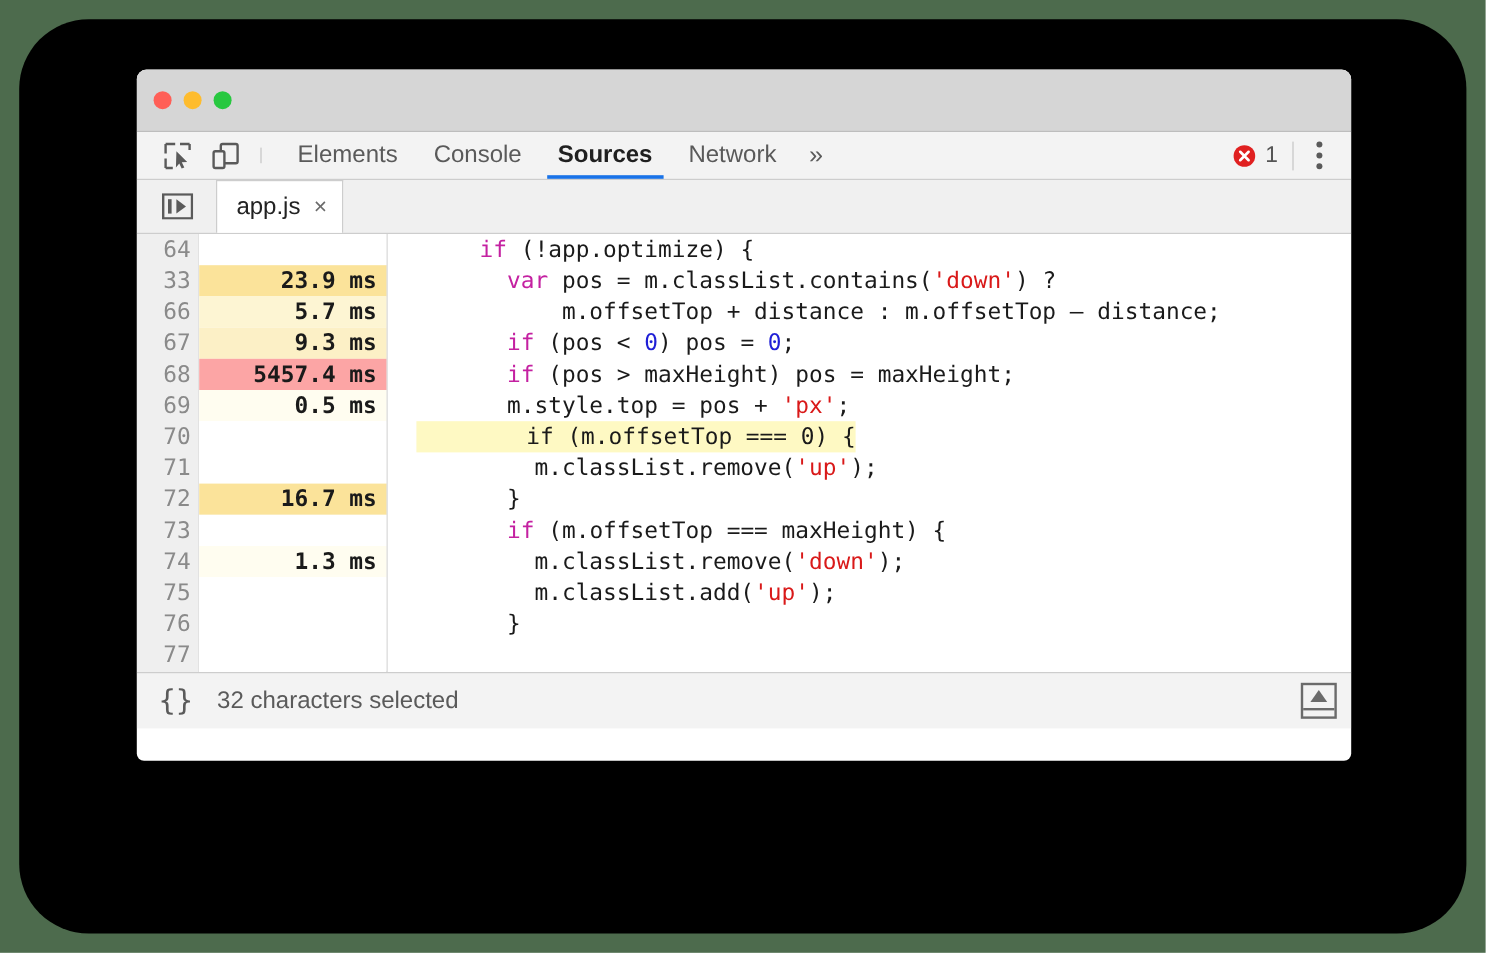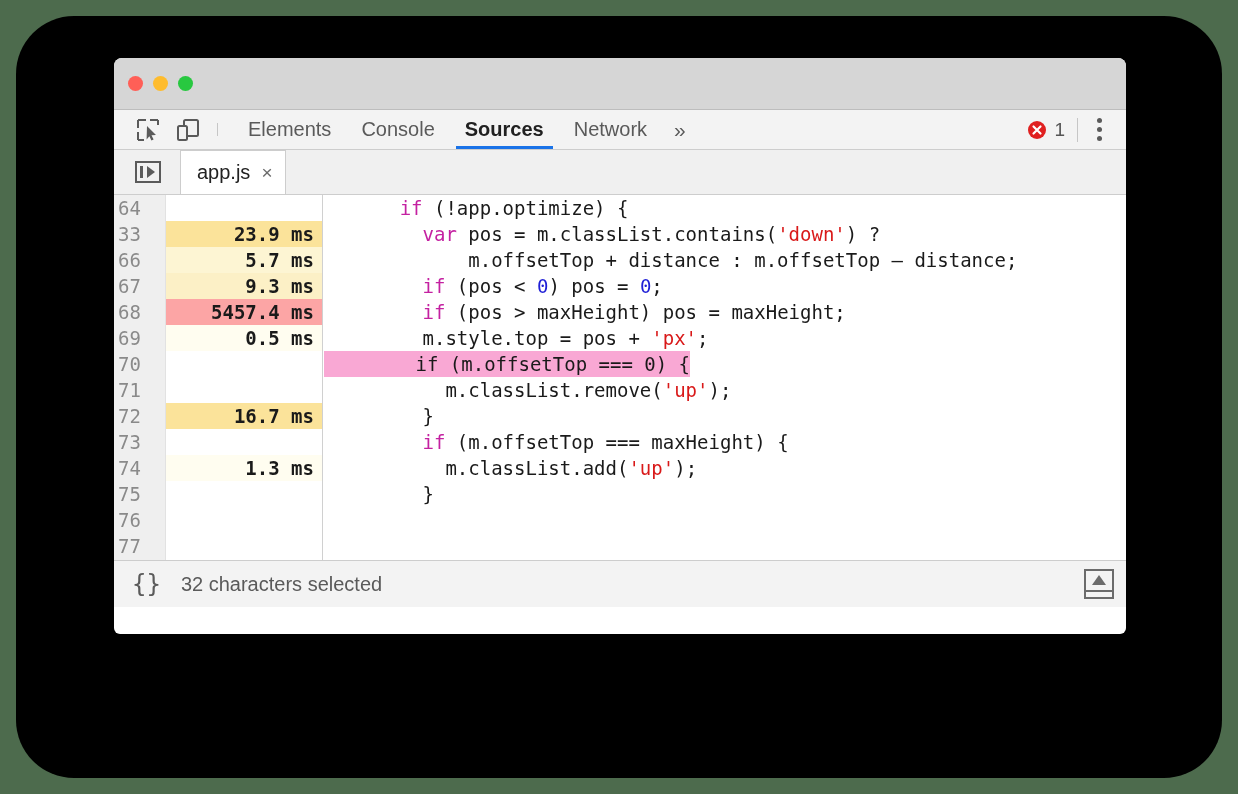--- a/index.html
+++ b/index.html
@@ -220,21 +220,21 @@
     position: relative;
     overflow: hidden;
   }
   .row {
     height: 26px;
     line-height: 26px;
     box-sizing: border-box;
   }
   .ln {
     text-align: right;
-    padding-right: 24px;
+    padding-right: 6px;
     font-family: "DejaVu Sans Mono", monospace;
     font-size: 19px;
     color: #8a8a8a;
   }
   .gut {
     text-align: right;
     padding-right: 8px;
     font-family: "DejaVu Sans Mono", monospace;
     font-size: 19px;
     color: #1a1a1a;
@@ -242,24 +242,24 @@
     white-space: pre;
   }
   .cd {
     font-family: "DejaVu Sans Mono", monospace;
     font-size: 19px;
     color: #1a1a1a;
     white-space: pre;
     padding-left: 8px;
   }
   .cd.sel {
-    background: #f9a8d4;
+    background: #fef9c3;
     display: inline-block;
     padding-left: 0;
-    margin-left: 1px;
+    margin-left: 24px;
   }
   .kw  { color: #c421a1; }
   .str { color: #d91919; }
   .num { color: #1f1fd6; }
 
   
   #statusbar {
     height: 47px;
     background: #f3f3f3;
     border-top: 1px solid #cdcdcd;
@@ -411,20 +411,21 @@
         <div class="row"><span class="cd"><span>      </span><span class="kw">if</span><span> (!app.optimize) {</span></span></div>
         <div class="row"><span class="cd"><span>        </span><span class="kw">var</span><span> pos = m.classList.contains(</span><span class="str">'down'</span><span>) ?</span></span></div>
         <div class="row"><span class="cd"><span>            m.offsetTop + distance : m.offsetTop – distance;</span></span></div>
         <div class="row"><span class="cd"><span>        </span><span class="kw">if</span><span> (pos &lt; </span><span class="num">0</span><span>) pos = </span><span class="num">0</span><span>;</span></span></div>
         <div class="row"><span class="cd"><span>        </span><span class="kw">if</span><span> (pos &gt; maxHeight) pos = maxHeight;</span></span></div>
         <div class="row"><span class="cd"><span>        m.style.top = pos + </span><span class="str">'px'</span><span>;</span></span></div>
         <div class="row"><span class="cd sel"><span>        if (m.offsetTop === 0) {</span></span></div>
         <div class="row"><span class="cd"><span>          m.classList.remove(</span><span class="str">'up'</span><span>);</span></span></div>
         <div class="row"><span class="cd"><span>        }</span></span></div>
         <div class="row"><span class="cd"><span>        </span><span class="kw">if</span><span> (m.offsetTop === maxHeight) {</span></span></div>
+        <div class="row"><span class="cd"><span>          m.classList.remove(</span><span class="str">'down'</span><span>);</span></span></div>
         <div class="row"><span class="cd"><span>          m.classList.add(</span><span class="str">'up'</span><span>);</span></span></div>
         <div class="row"><span class="cd"><span>        }</span></span></div>
       </div>
   </div>
 
   <div id="statusbar">
     <span id="pretty-print">{}</span>
     <span id="status-text">32 characters selected</span>
     <div id="drawer-toggle">
       <div id="drawer-tri"></div>

